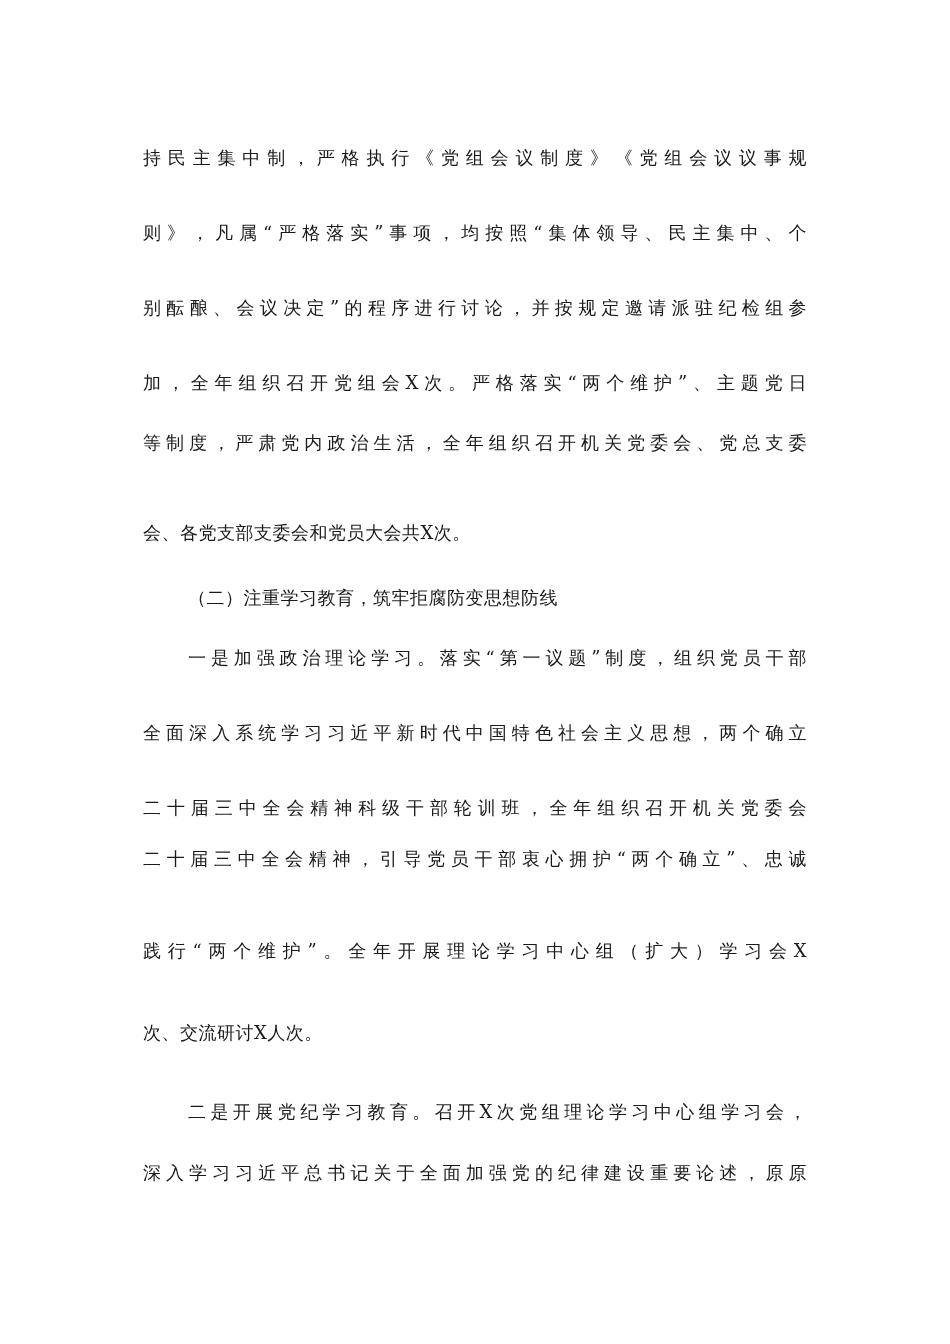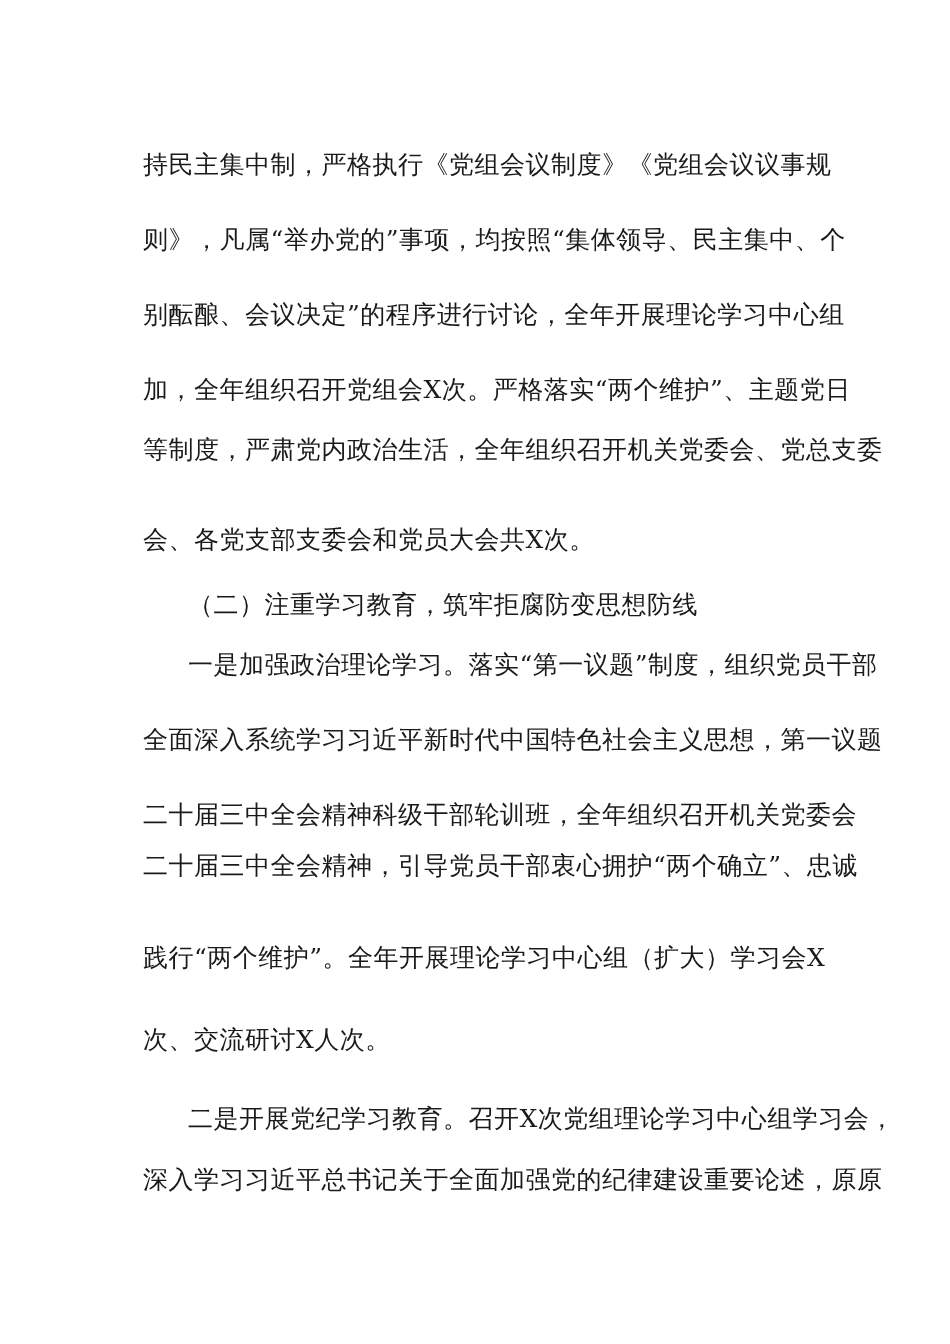--- a/index.html
+++ b/index.html
@@ -1,35 +1,35 @@
 <!DOCTYPE html>
 <html><head>
 <meta charset="utf-8">
 <style>
   html, body { margin: 0; padding: 0; background: #ffffff; }
   body { width: 950px; height: 1344px; position: relative; overflow: hidden;
          font-family: "DejaVu Serif", "Liberation Serif", serif; color: #1a1a1a; }
-  .line { position: absolute; left: 143px; width: 664px; font-size: 25px;
+  .line { position: absolute; left: 143px; width: 664px; font-size: 18px;
           line-height: 30px; white-space: nowrap; text-align: justify;
           text-align-last: justify; letter-spacing: 0.5px; }
   .line.last { text-align-last: left; }
   .indent { left: 188px; width: 619px; }
 </style>
 </head>
 <body>
 
 <div>
   <p class="line" style="top:125px">持民主集中制，严格执行《党组会议制度》《党组会议议事规</p>
-  <p class="line" style="top:200px">则》，凡属“举办党的”事项，均按照“集体领导、民主集中、个</p>
-  <p class="line" style="top:275px">别酝酿、会议决定”的程序进行讨论，全年开展理论学习中心组</p>
+  <p class="line" style="top:200px">则》，凡属“严格落实”事项，均按照“集体领导、民主集中、个</p>
+  <p class="line" style="top:275px">别酝酿、会议决定”的程序进行讨论，并按规定邀请派驻纪检组参</p>
   <p class="line" style="top:350px">加，全年组织召开党组会X次。严格落实“两个维护”、主题党日</p>
   <p class="line" style="top:410px">等制度，严肃党内政治生活，全年组织召开机关党委会、党总支委</p>
   <p class="line last" style="top:500px">会、各党支部支委会和党员大会共X次。</p>
   <p class="line last indent" style="top:565px">（二）注重学习教育，筑牢拒腐防变思想防线</p>
   <p class="line indent" style="top:625px">一是加强政治理论学习。落实“第一议题”制度，组织党员干部</p>
-  <p class="line" style="top:700px">全面深入系统学习习近平新时代中国特色社会主义思想，第一议题</p>
+  <p class="line" style="top:700px">全面深入系统学习习近平新时代中国特色社会主义思想，两个确立</p>
   <p class="line" style="top:775px">二十届三中全会精神科级干部轮训班，全年组织召开机关党委会</p>
   <p class="line" style="top:826px">二十届三中全会精神，引导党员干部衷心拥护“两个确立”、忠诚</p>
   <p class="line" style="top:918px">践行“两个维护”。全年开展理论学习中心组（扩大）学习会X</p>
   <p class="line last" style="top:1000px">次、交流研讨X人次。</p>
   <p class="line indent" style="top:1079px">二是开展党纪学习教育。召开X次党组理论学习中心组学习会，</p>
   <p class="line" style="top:1140px">深入学习习近平总书记关于全面加强党的纪律建设重要论述，原原</p>
 </div>
 
 </body></html>

